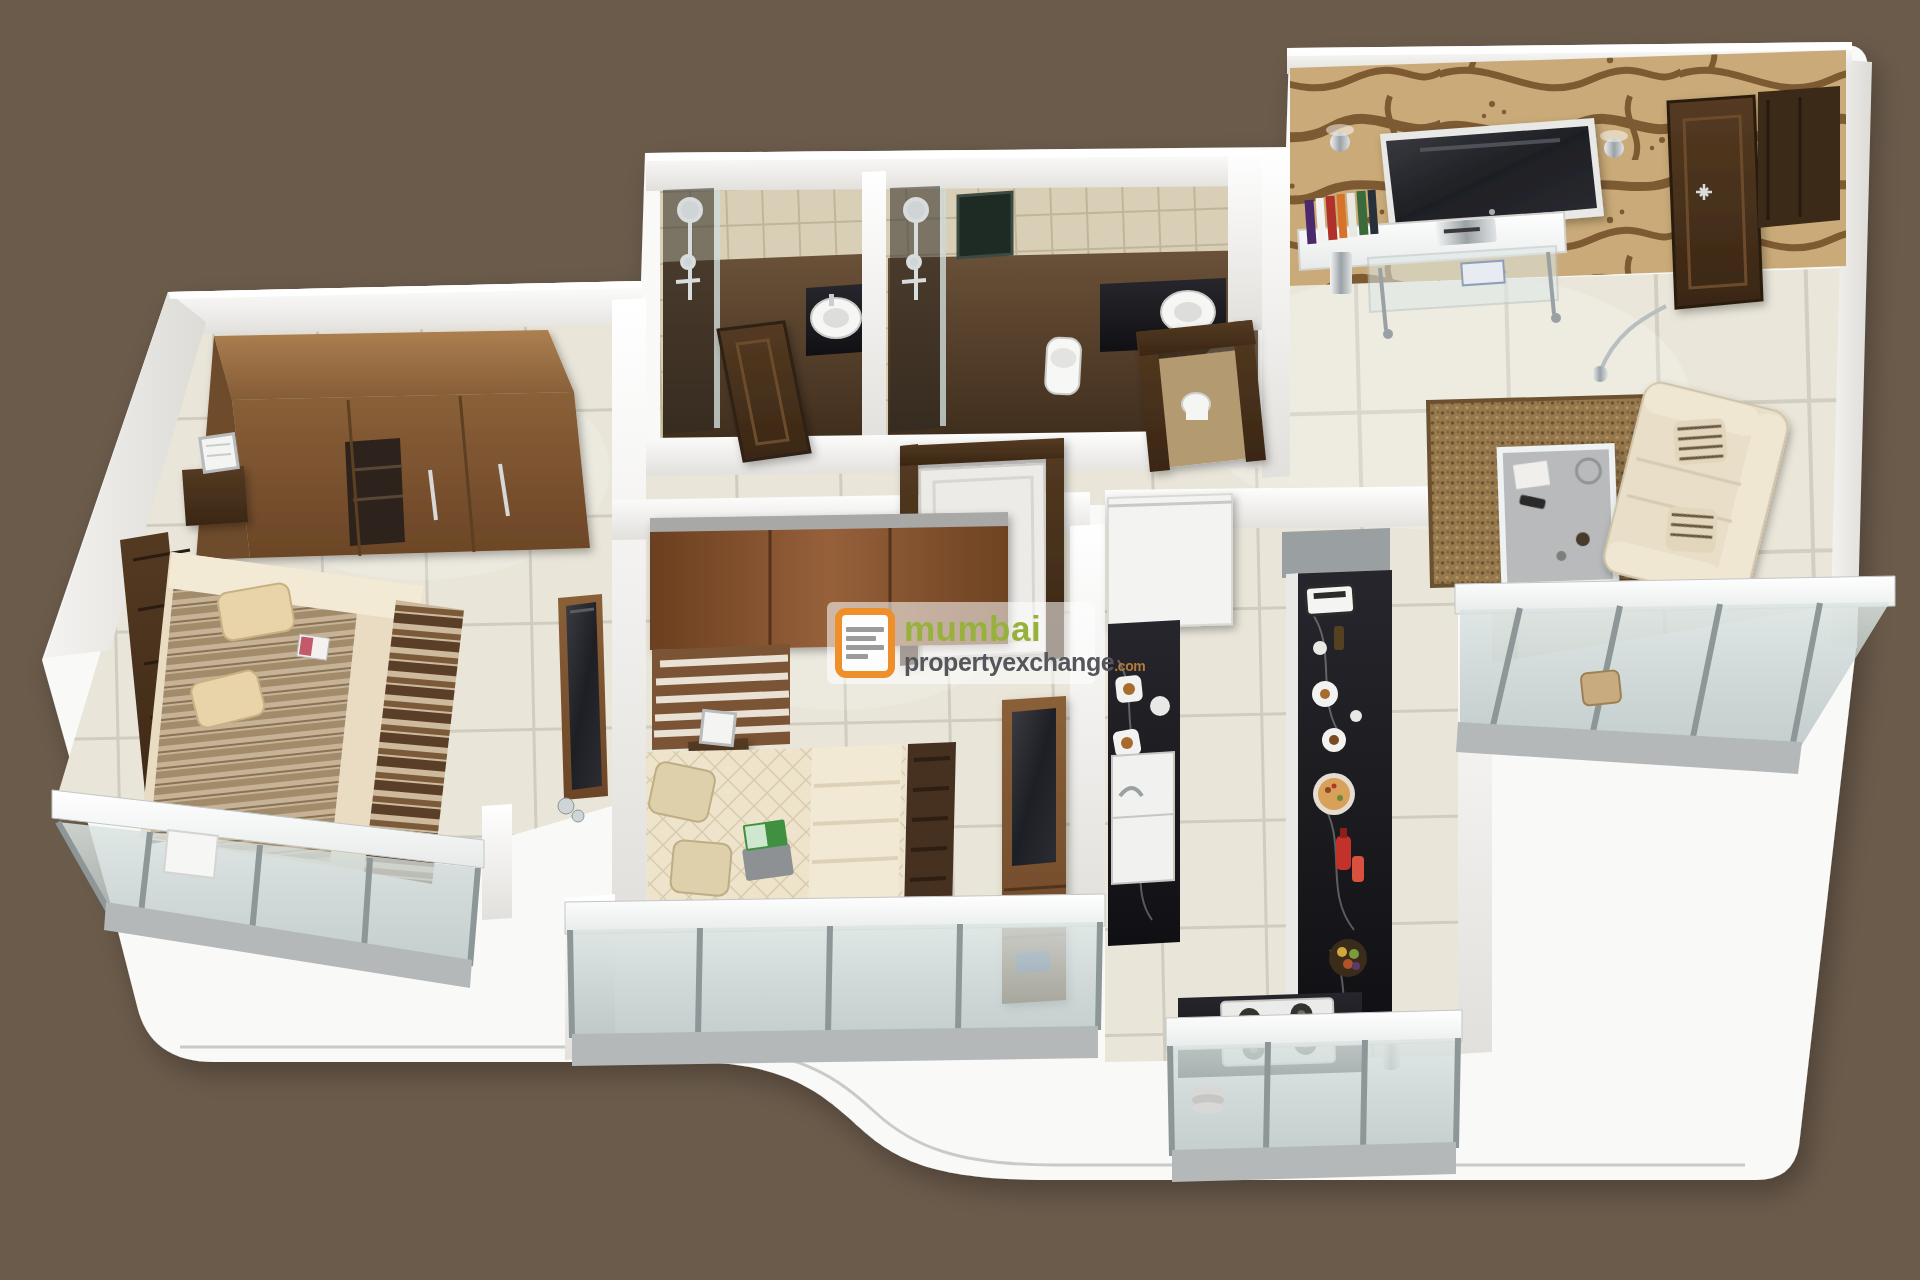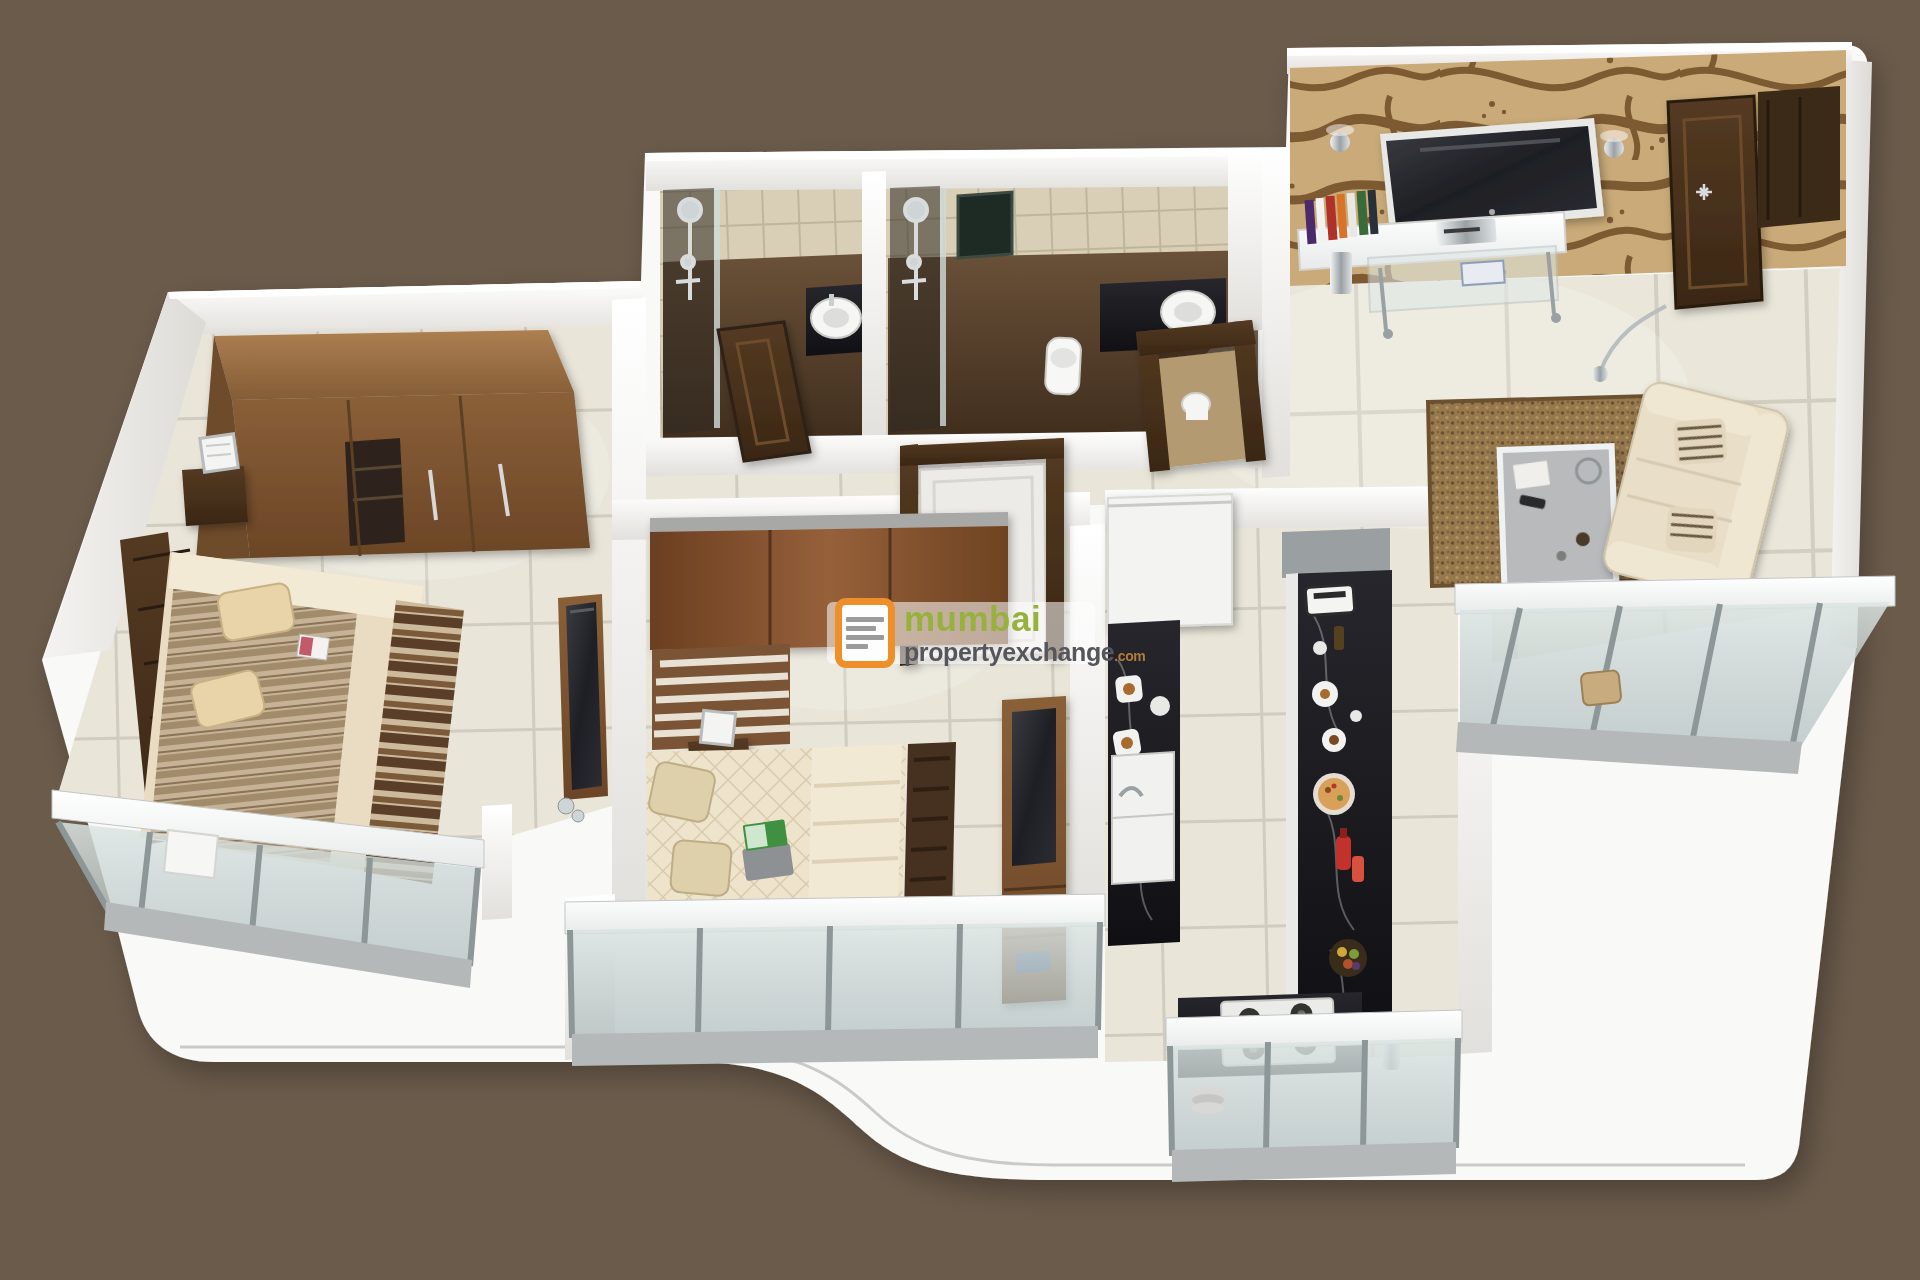--- a/index.html
+++ b/index.html
@@ -10,21 +10,21 @@
   
   .wall{fill:url(#wallV);}
   .wallH{fill:url(#wallH);}
   .glass{fill:url(#glassG);}
   .frame{stroke:#8d9797;stroke-width:6;fill:none;}
   .rail{fill:url(#railG);stroke:#c2c6c6;stroke-width:1;}
   .band{fill:#b4b8b8;}
   .chrome{fill:#cfd4d6;stroke:#8e9597;stroke-width:1;}
 
   
-  .wm{position:absolute;left:827px;top:602px;width:268px;height:62px;
+  .wm{position:absolute;left:827px;top:602px;width:268px;height:82px;
       background:rgba(255,255,255,0.55);border-radius:6px;display:flex;align-items:center;
       gap:9px;padding:3px 8px;box-sizing:border-box;}
   .wm-logo{width:38px;height:50px;border:7px solid #ee8f2a;border-radius:11px;background:#fdfdfd;
       display:flex;flex-direction:column;justify-content:center;gap:4px;padding:3px 4px;flex:0 0 auto;}
   .wm-bar{height:5px;background:#9b9b9b;border-radius:1px;}
   .wm-bar.b1{width:100%;}.wm-bar.b2{width:78%;}.wm-bar.b3{width:100%;}.wm-bar.b4{width:58%;}
   .wm-text{display:flex;flex-direction:column;line-height:1;}
   .wm-l1{font-size:35px;font-weight:bold;color:#97b23c;letter-spacing:0.5px;}
   .wm-l2{font-size:25px;font-weight:bold;color:#55565b;letter-spacing:-0.4px;margin-top:4px;}
   .wm-suffix{font-size:14px;font-weight:bold;color:#b27a3c;}

